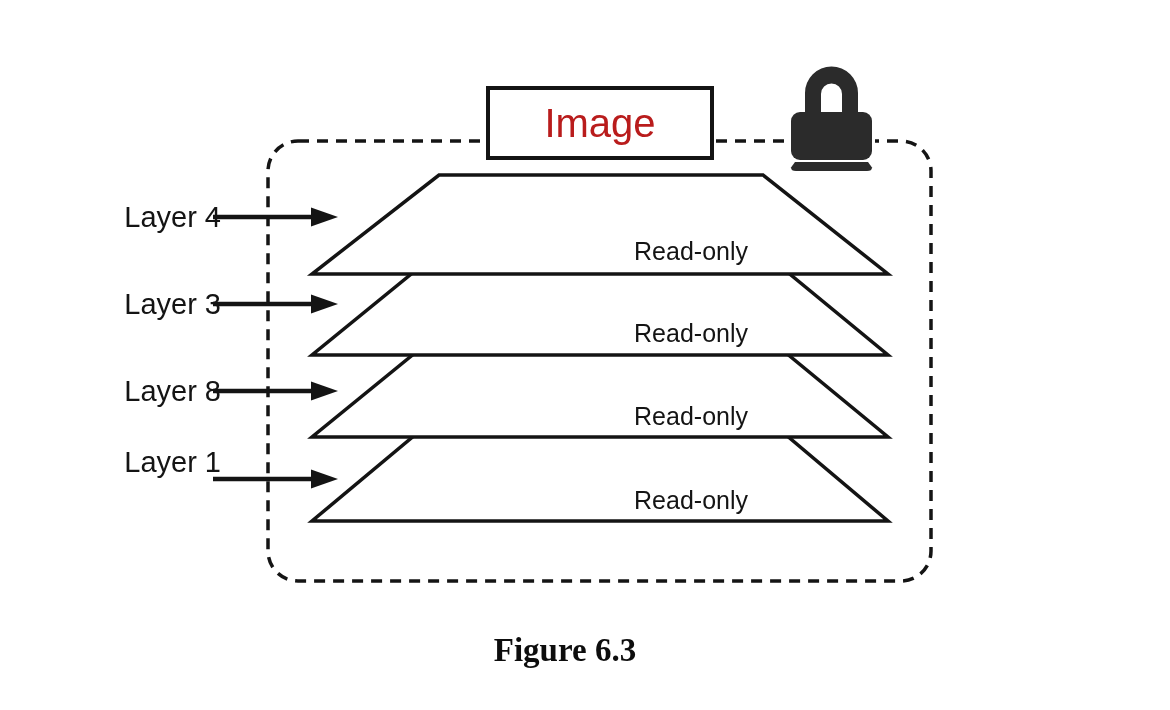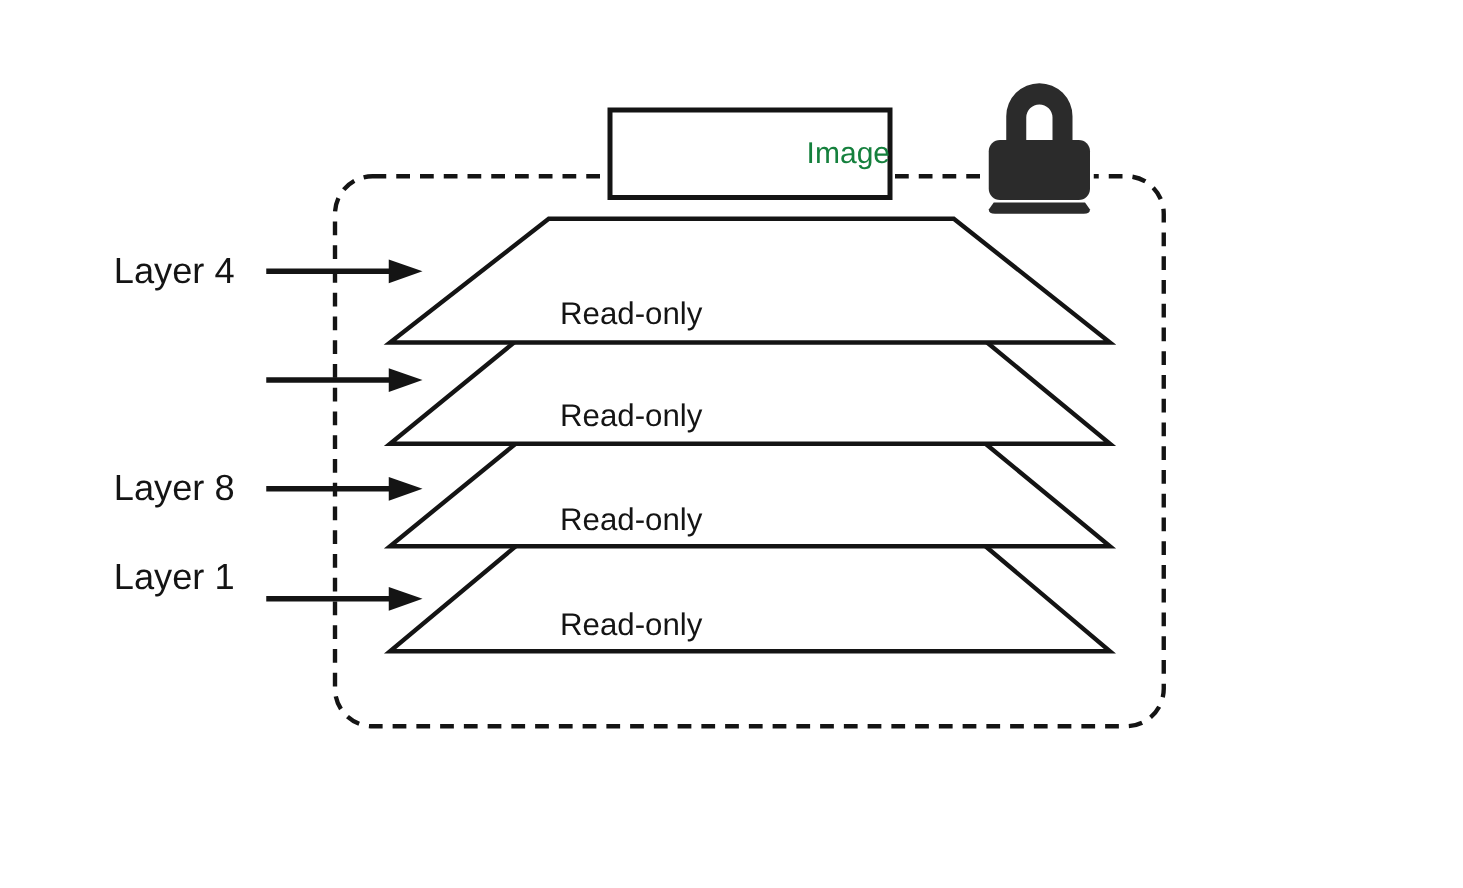--- a/index.html
+++ b/index.html
@@ -26,40 +26,40 @@
     position: absolute;
     color: #111111;
     white-space: nowrap;
   }
   .layer-label {
     left: 91px;
     width: 130px;
     font-size: 29px;
     font-weight: 400;
     color: #141414;
-    text-align: left;
+    text-align: right;
     line-height: 36px;
   }
   .readonly-label {
     left: 448px;
     width: 300px;
-    text-align: left;
+    text-align: right;
     font-size: 25px;
     font-weight: 400;
     color: #141414;
     line-height: 30px;
   }
   .image-box-label {
     left: 488px;
     top: 104px;
     width: 224px;
-    text-align: right;
-    font-size: 24px;
+    text-align: center;
+    font-size: 40px;
     font-weight: 400;
-    color: #15803d;
+    color: #b91c1c;
     line-height: 38px;
   }
   .figure-caption {
     left: 385px;
     top: 630px;
     width: 360px;
     text-align: center;
     font-family: "Liberation Serif", "DejaVu Serif", serif;
     font-size: 33px;
     font-weight: 700;
@@ -105,21 +105,23 @@
     </g>
     <g stroke="#141414" fill="#141414">
       <line x1="213" y1="479" x2="316" y2="479" stroke-width="4.5"></line>
       <polygon points="338,479 311,469.5 311,488.5" stroke="none"></polygon>
     </g>
   </svg>
 
   <div class="overlay-label image-box-label">Image</div>
 
   <div class="overlay-label layer-label" style="top:199px">Layer 4</div>
+  <div class="overlay-label layer-label" style="top:286px">Layer 3</div>
   <div class="overlay-label layer-label" style="top:373px">Layer 8</div>
   <div class="overlay-label layer-label" style="top:444px">Layer 1</div>
 
   <div class="overlay-label readonly-label" style="top:236px">Read-only</div>
   <div class="overlay-label readonly-label" style="top:318px">Read-only</div>
   <div class="overlay-label readonly-label" style="top:401px">Read-only</div>
   <div class="overlay-label readonly-label" style="top:485px">Read-only</div>
 
+  <div class="overlay-label figure-caption">Figure 6.3</div>
 </div>
 
 </body></html>

